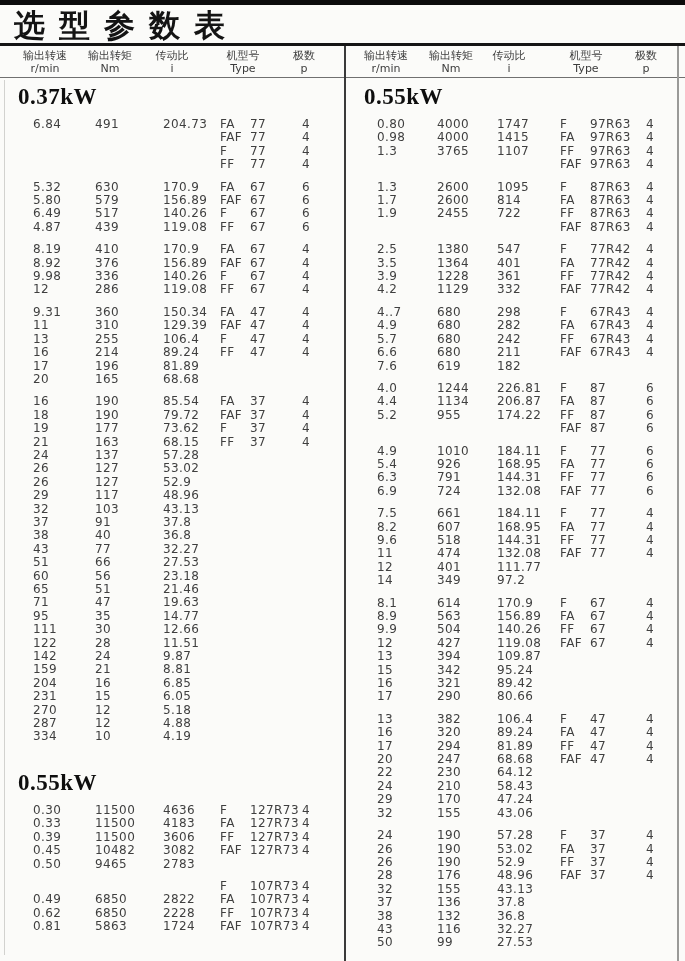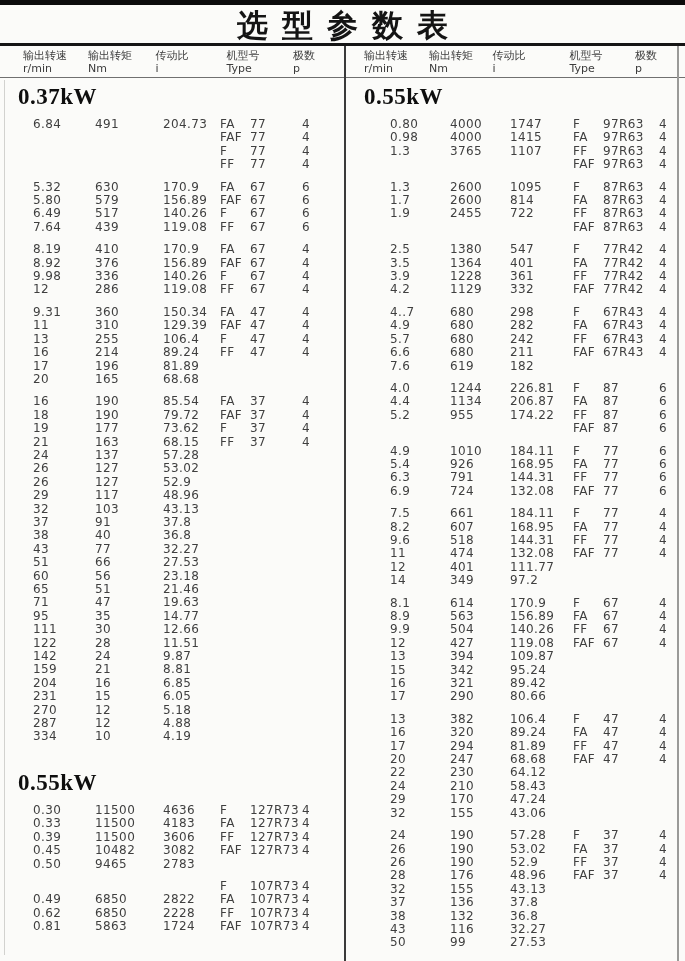--- a/index.html
+++ b/index.html
@@ -8,36 +8,36 @@
     width:685px; height:961px;
     margin:0 auto;
     background:#fbfbf9;
     overflow:hidden;
     font-family:"DejaVu Sans","Liberation Sans",sans-serif;
     color:#3f3f3f;
   }
   .top-bar { position:absolute; top:0; left:0; width:685px; height:5px; background:#0c0c0c; }
   .main-title {
     position:absolute; top:5px; left:0; width:685px;
-    margin:0; text-align:center;
+    margin:0; 
     font-size:31px; font-weight:bold; color:#141414;
     letter-spacing:14px; text-indent:14px; white-space:nowrap;
   }
   .title-rule { position:absolute; top:43px; left:0; width:685px; height:3px; background:#151515; }
   .header-rule { position:absolute; top:77px; left:0; width:685px; height:1px; background:#707070; }
   .divider-v { position:absolute; top:46px; left:344px; width:2px; height:915px; background:#3a3a3a; }
   .edge-right { position:absolute; top:46px; left:677px; width:2px; height:915px; background:#9a9a98; }
   .edge-left  { position:absolute; top:80px; left:4px;  width:1px; height:875px; background:#d2d2cf; }
 
   .headers { position:absolute; top:49px; height:28px; }
   .headers.hl { left:0; width:344px; }
   .headers.hr { left:345px; width:335px; }
   .hcell {
     position:absolute; top:0; transform:translateX(-50%);
-    text-align:left; font-size:11px; line-height:13px;
+    text-align:center; font-size:11px; line-height:13px;
     color:#3c3c3c; white-space:nowrap;
   }
   .hl .p1 { left:45px; }  .hl .p2 { left:110px; } .hl .p3 { left:172px; }
   .hl .p4 { left:243px; } .hl .p5 { left:304px; }
   .hr .p1 { left:41px; }  .hr .p2 { left:106px; } .hr .p3 { left:164px; }
   .hr .p4 { left:241px; } .hr .p5 { left:301px; }
 
   .col { position:absolute; top:84px; }
   #col-left  { left:0;     width:344px; }
   #col-right { left:346px; width:334px; }
@@ -51,21 +51,21 @@
   .block { margin-bottom:9px; }
   .block:last-child { margin-bottom:0; }
 
   .row {
     display:grid;
     font-size:12px; line-height:13.4px;
     letter-spacing:0.4px;
     white-space:nowrap;
   }
   #col-left  .row { grid-template-columns:62px 68px 57px 30px 52px 1fr; padding-left:33px; }
-  #col-right .row { grid-template-columns:60px 60px 63px 30px 56px 1fr; padding-left:31px;margin-left:13px; }
+  #col-right .row { grid-template-columns:60px 60px 63px 30px 56px 1fr; padding-left:31px; }
   .row span { overflow:visible; }
 </style>
 </head>
 <body>
 
 <div class="page">
   <div class="top-bar"></div>
   <h1 class="main-title">选型参数表</h1>
   <div class="title-rule"></div>
 
@@ -176,21 +176,21 @@
           </div>
           <div class="row">
             <span>6.49</span>
             <span>517</span>
             <span>140.26</span>
             <span>F</span>
             <span>67</span>
             <span>6</span>
           </div>
           <div class="row">
-            <span>7.64</span>
+            <span>4.87</span>
             <span>439</span>
             <span>119.08</span>
             <span>FF</span>
             <span>67</span>
             <span>6</span>
           </div>
         </div>
         <div class="block">
           <div class="row">
             <span>8.19</span>

